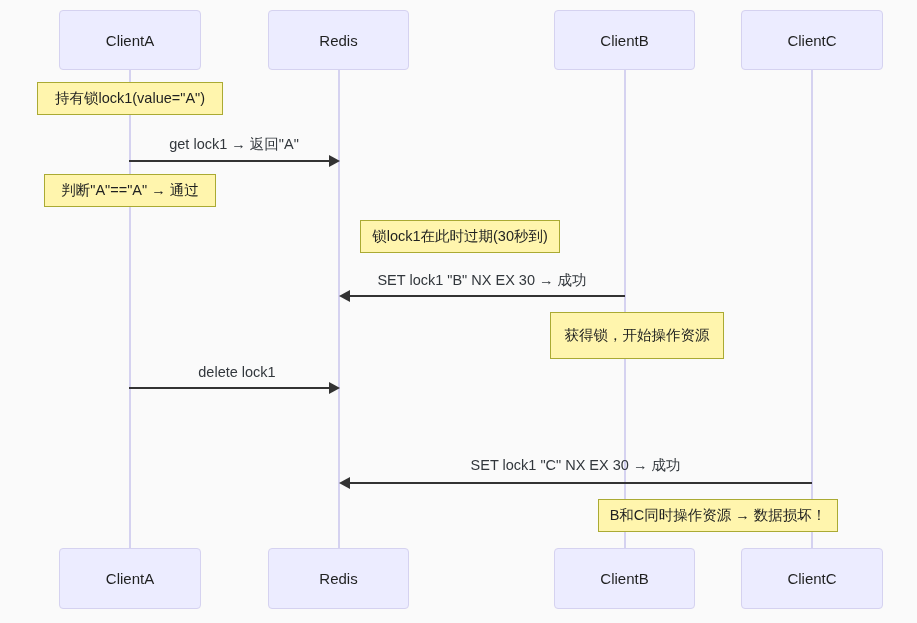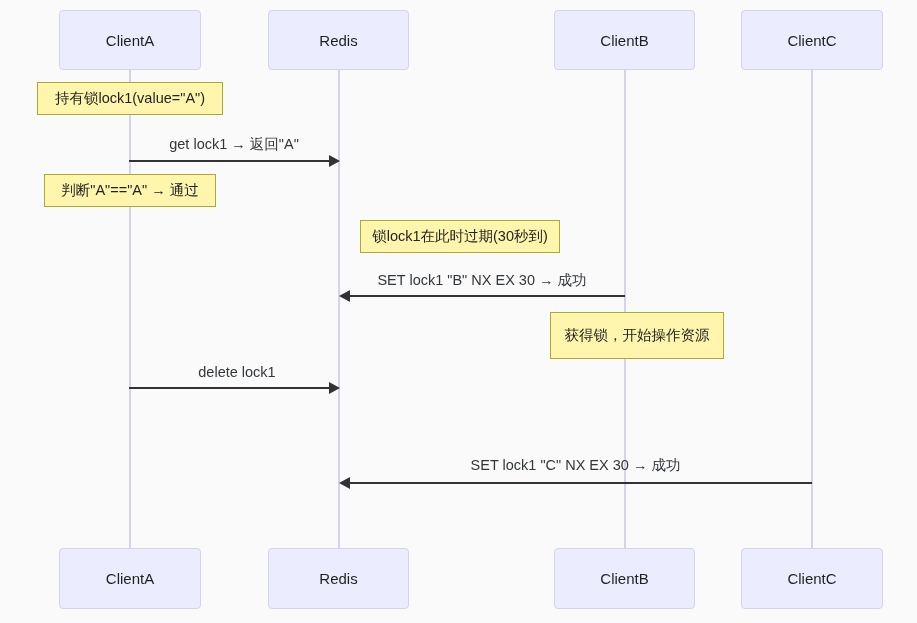--- a/index.html
+++ b/index.html
@@ -141,14 +141,17 @@
 
   <div class="msg-label" style="left:129px; top:365px; width:216px;">delete lock1</div>
   <div class="msg" style="left:129px; top:387px; width:200px;"></div>
   <div class="arrowhead right" style="left:329px; top:382px;"></div>
 
 
   <div class="msg-label" style="left:339px; top:458px; width:473px;">SET lock1 "C" NX EX 30 → 成功</div>
   <div class="msg" style="left:350px; top:482px; width:462px;"></div>
   <div class="arrowhead left" style="left:339px; top:477px;"></div>
 
+  <div class="note" style="left:598px; top:499px; width:240px; height:33px;">
+    <span class="note-text">B和C同时操作资源 → 数据损坏！</span>
+  </div>
 
 </div>
 
 </body></html>

